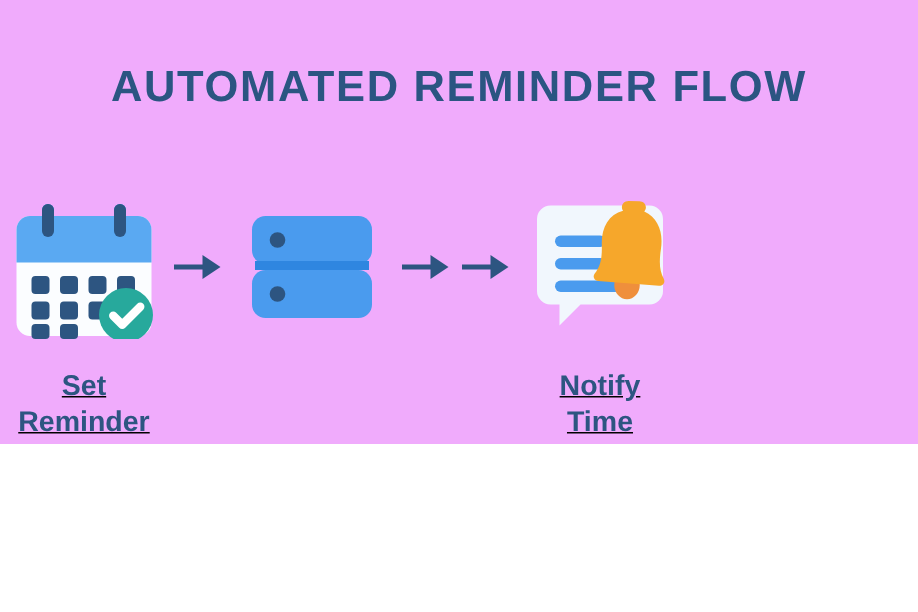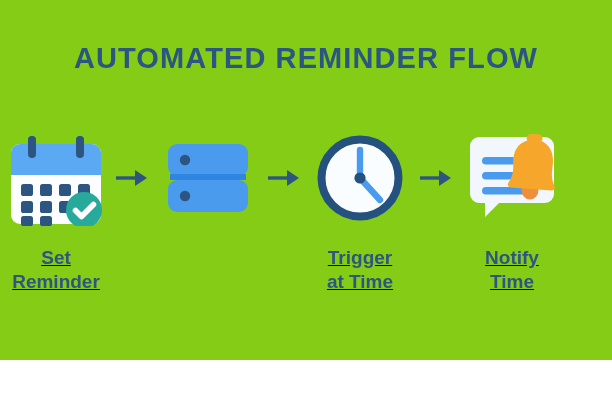--- a/index.html
+++ b/index.html
@@ -10,22 +10,22 @@
   body {
     width: 612px;
     height: 408px;
     overflow: hidden;
     font-family: "Liberation Sans", sans-serif;
     -webkit-font-smoothing: antialiased;
   }
   .canvas {
     position: relative;
     width: 612px;
-    height: 360px;
-    background: #84cc16;
+    height: 296px;
+    background: #f0abfc;
   }
   .title {
     position: absolute;
     top: 42px;
     left: 0;
     width: 612px;
     text-align: center;
     font-size: 29px;
     font-weight: bold;
     letter-spacing: 1.1px;
@@ -138,33 +138,20 @@
       </div>
     </div>
 
     <div class="arrow">
       <svg width="34" height="22" viewBox="0 0 34 22">
         <path d="M1 11 h22" stroke="#2d5581" stroke-width="3.4" stroke-linecap="butt" fill="none"></path>
         <path d="M20 3 L32 11 L20 19 Z" fill="#2d5581"></path>
       </svg>
     </div>
 
-    <div class="step">
-      <div class="icon-box">
-        <svg width="100" height="96" viewBox="0 0 100 96">
-          <circle cx="50" cy="48" r="42" fill="#fafdff"></circle>
-          <circle cx="50" cy="48" r="38.5" fill="none" stroke="#24517d" stroke-width="8"></circle>
-          <path d="M50 48 V20" stroke="#4a9bee" stroke-width="6.4" stroke-linecap="round"></path>
-          <path d="M50 48 L70 70" stroke="#4a9bee" stroke-width="6.4" stroke-linecap="round"></path>
-          <circle cx="50" cy="48" r="5.6" fill="#24517d"></circle>
-        </svg>
-      </div>
-      <div class="step-label">Trigger
-at Time</div>
-    </div>
 
     <div class="arrow">
       <svg width="34" height="22" viewBox="0 0 34 22">
         <path d="M1 11 h22" stroke="#2d5581" stroke-width="3.4" stroke-linecap="butt" fill="none"></path>
         <path d="M20 3 L32 11 L20 19 Z" fill="#2d5581"></path>
       </svg>
     </div>
 
     <div class="step">
       <div class="icon-box">

